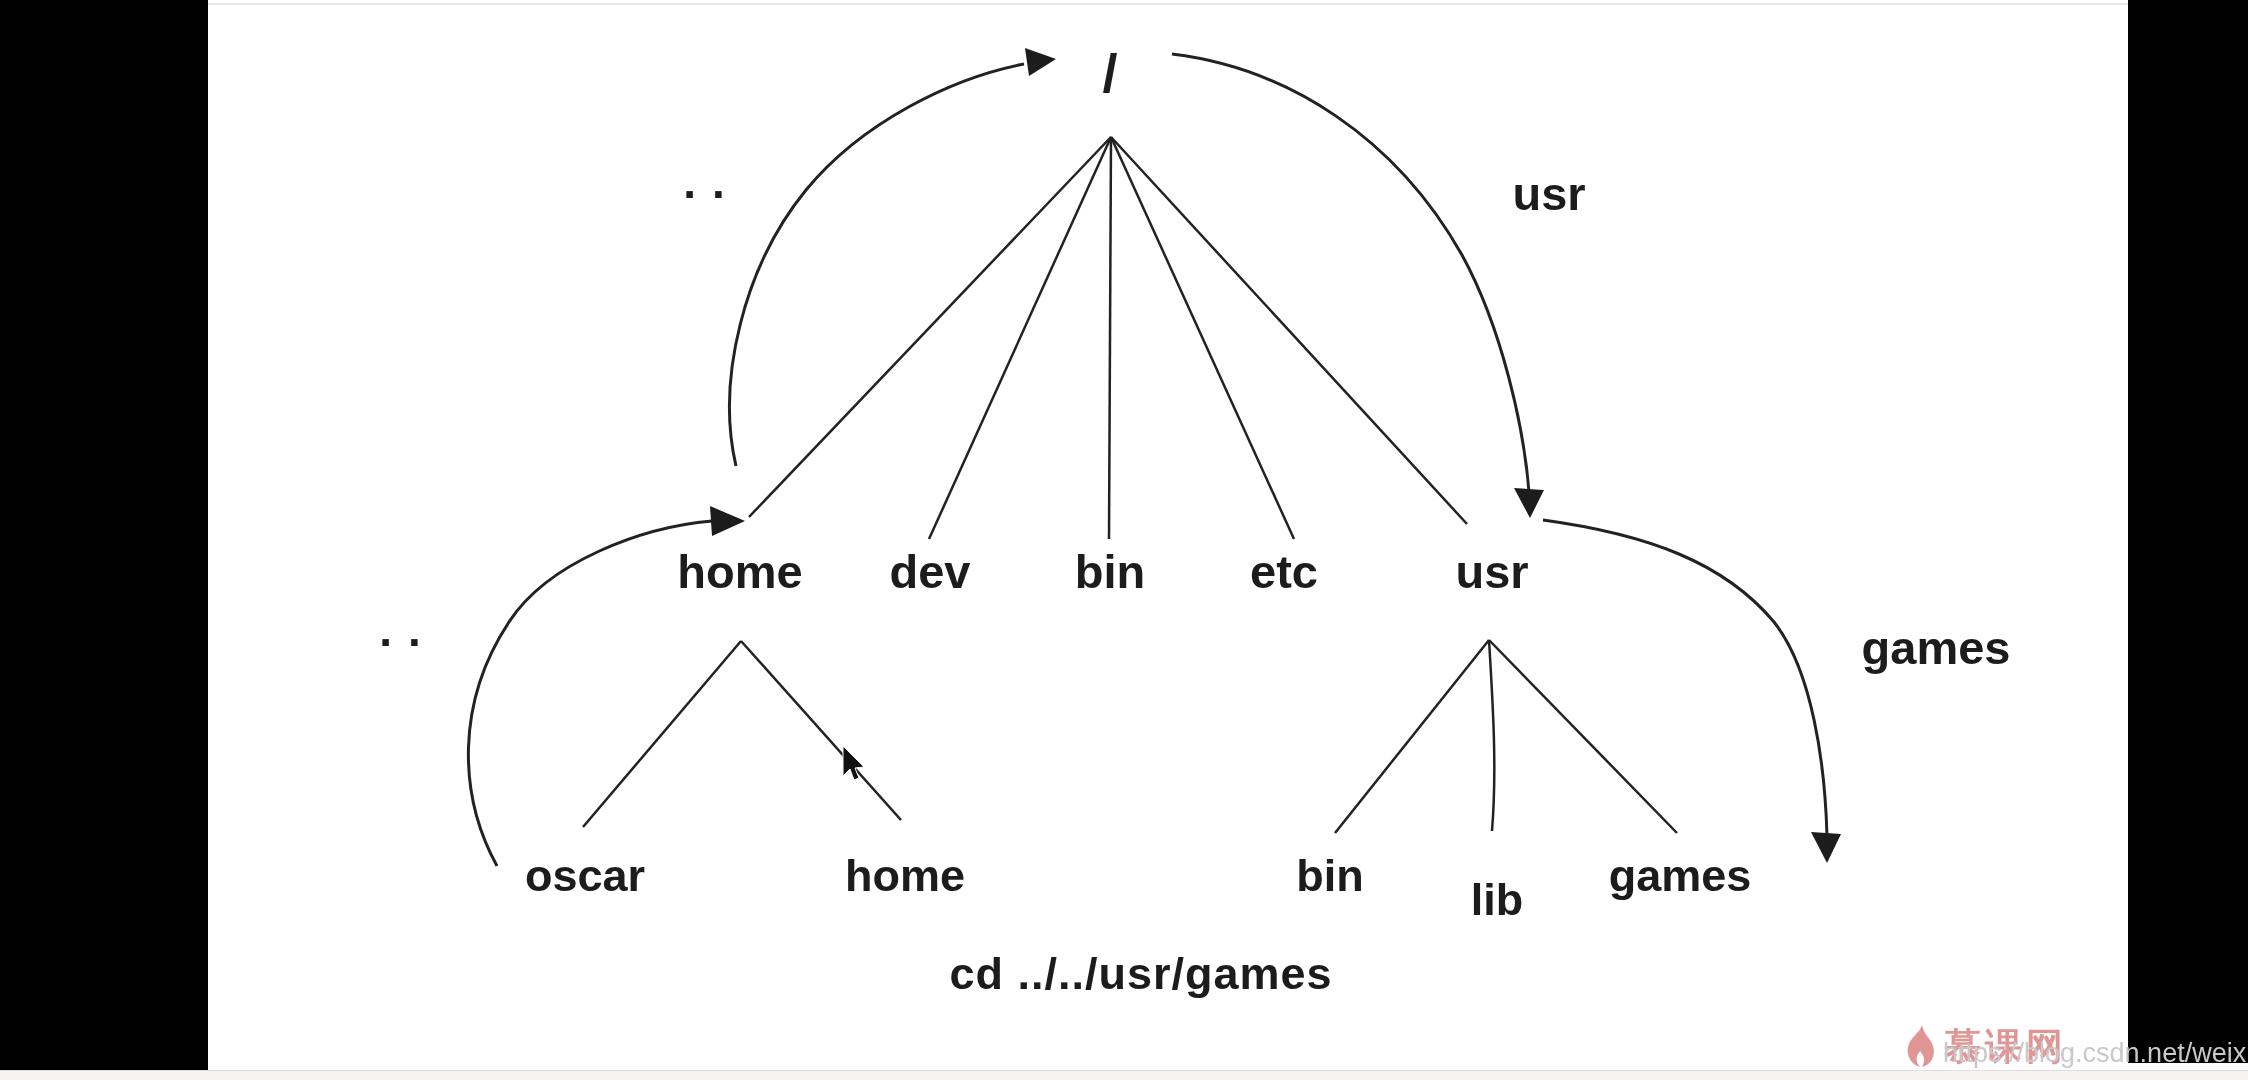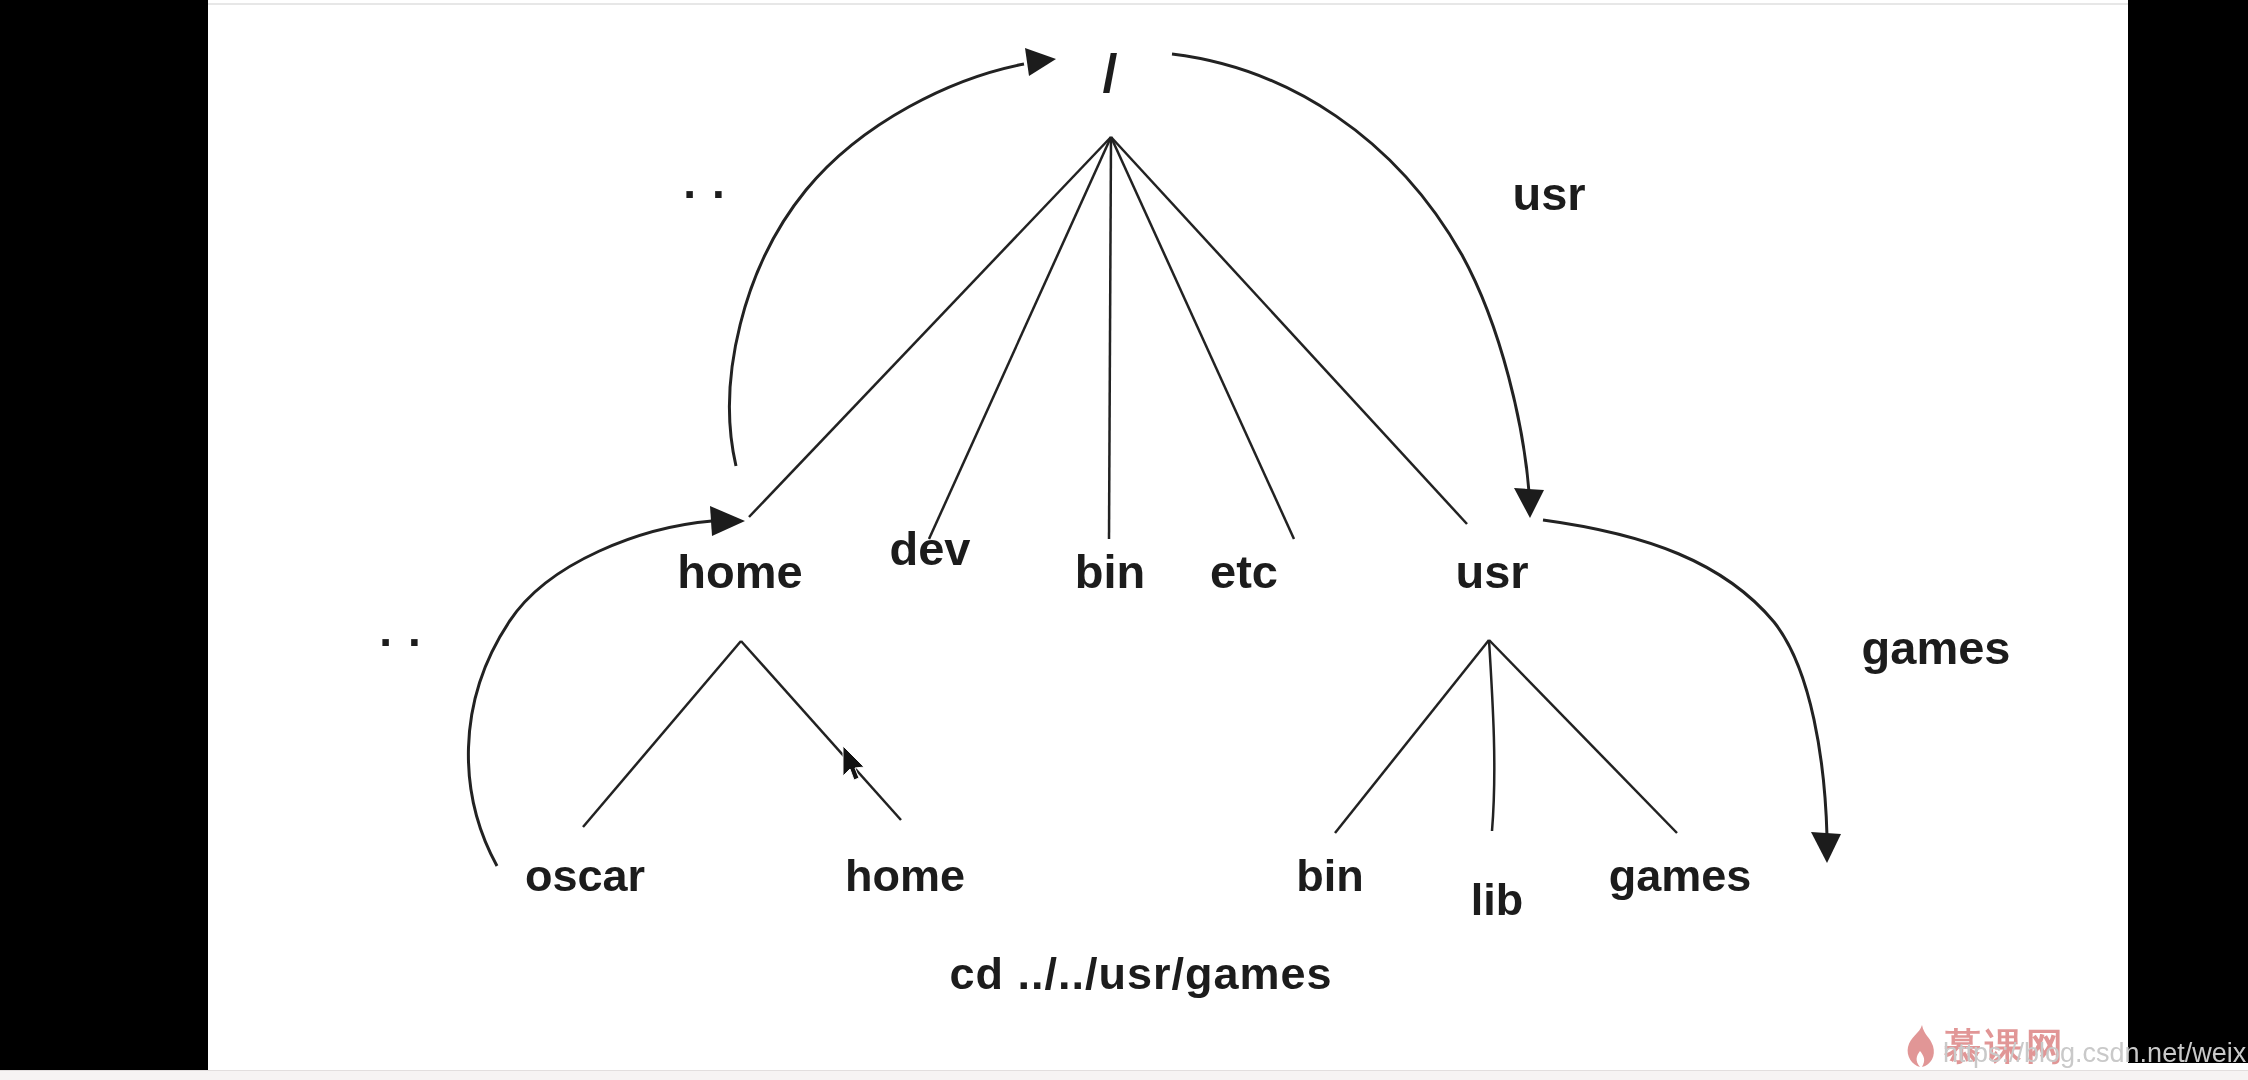--- a/index.html
+++ b/index.html
@@ -73,23 +73,23 @@
     <polygon points="1530,518 1514,488 1544,490"></polygon>
     <polygon points="1827,863 1811,832 1841,834"></polygon>
   </g>
 
   <polygon points="843,746 843,776 850,769 854,780 859,778 855,768 864,767" fill="#111" stroke="#f8f8f8" stroke-width="1"></polygon>
 </svg>
 
 <div class="label root" style="left:1110px;top:73px">/</div>
 
 <div class="label node2" style="left:740px;top:571px">home</div>
-<div class="label node2" style="left:930px;top:548px">dev</div>
+<div class="label node2" style="left:930px;top:571px">dev</div>
 <div class="label node2" style="left:1110px;top:571px">bin</div>
-<div class="label node2" style="left:1244px;top:571px">etc</div>
+<div class="label node2" style="left:1284px;top:571px">etc</div>
 <div class="label node2" style="left:1492px;top:571px">usr</div>
 
 <div class="label node3" style="left:585px;top:876px">oscar</div>
 <div class="label node3" style="left:905px;top:876px">home</div>
 <div class="label node3" style="left:1330px;top:876px">bin</div>
 <div class="label node3" style="left:1497px;top:900px">lib</div>
 <div class="label node3" style="left:1680px;top:876px">games</div>
 
 <div class="label dots" style="left:408px;top:630px">..</div>
 <div class="label dots" style="left:712px;top:182px">..</div>

